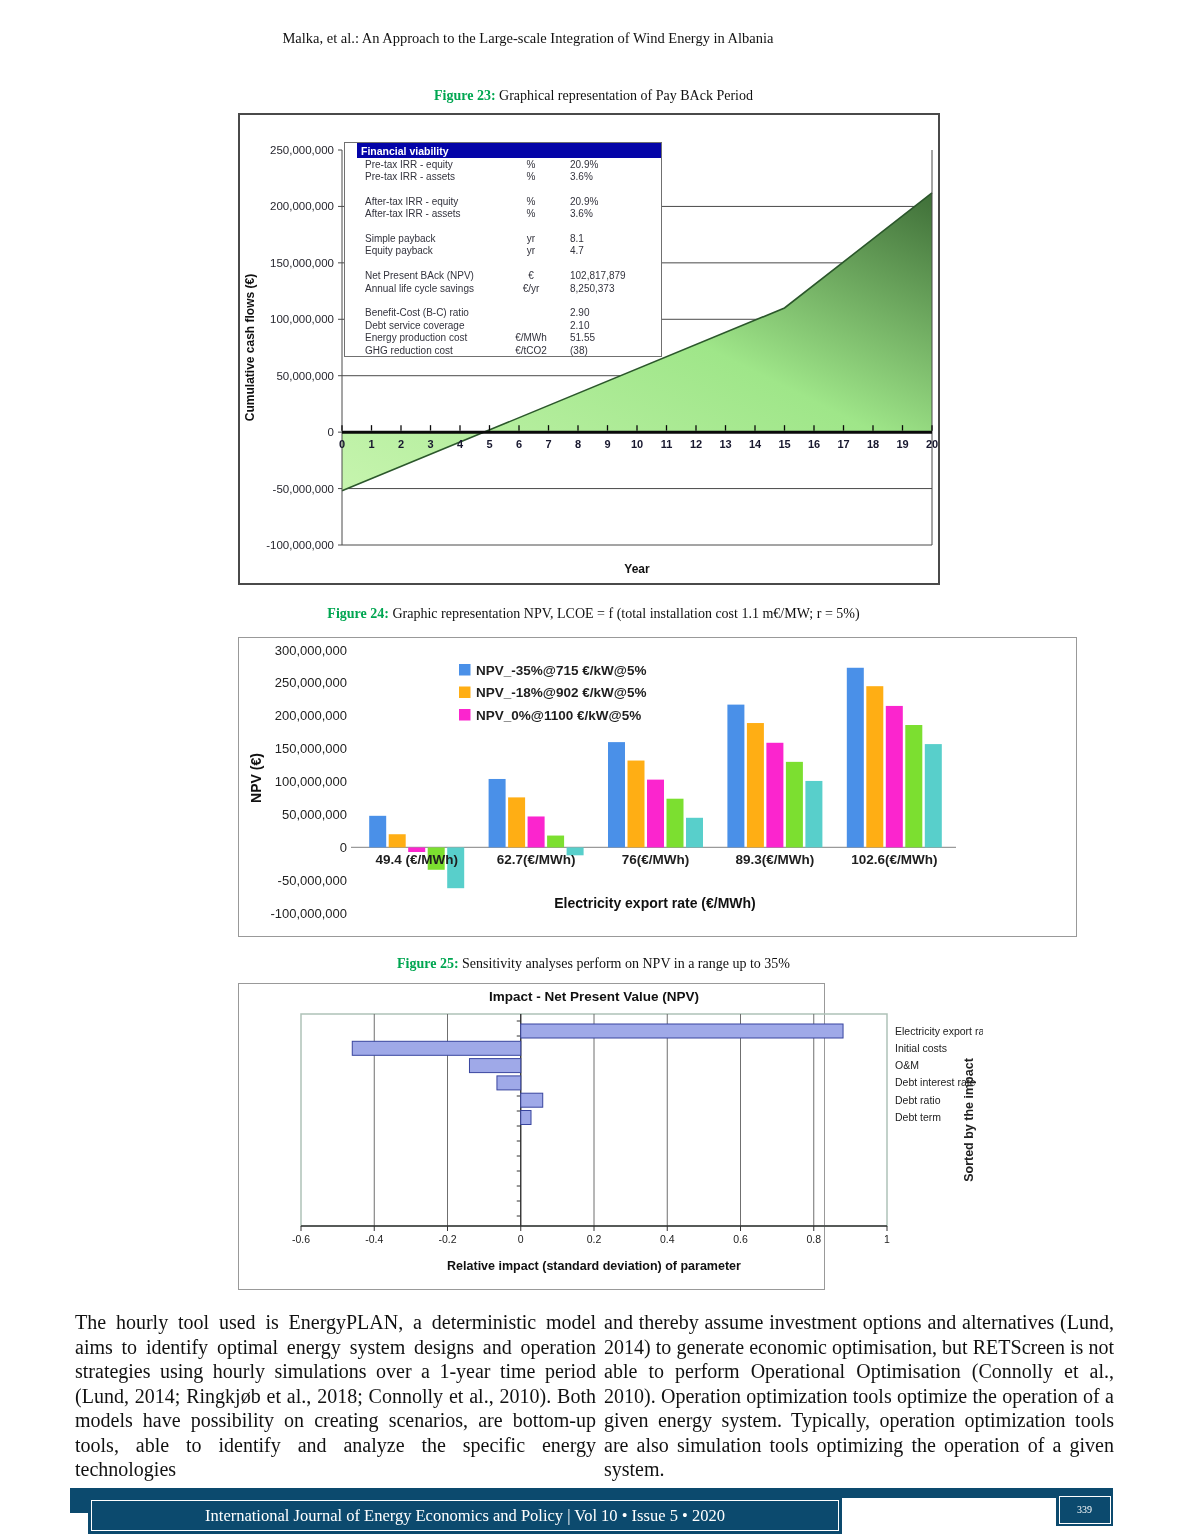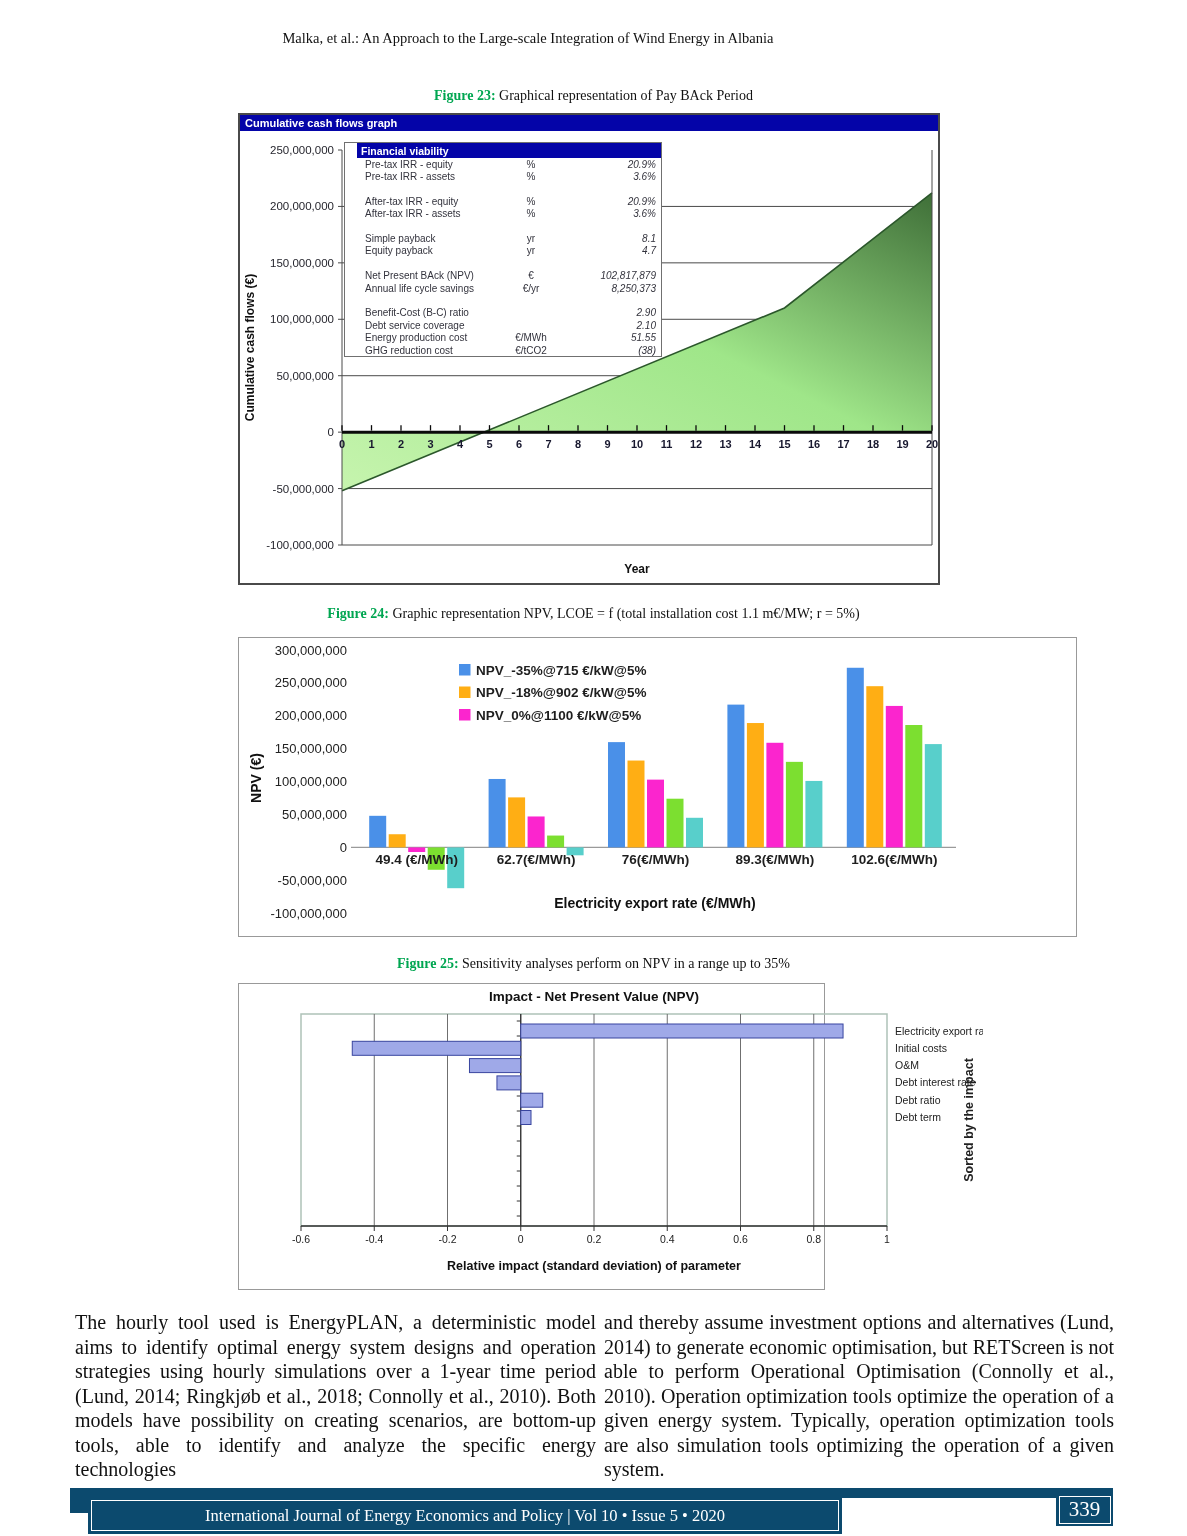--- a/index.html
+++ b/index.html
@@ -16,50 +16,49 @@
   #fig23-titlebar{position:absolute;left:0;top:0;width:100%;height:16px;background:#0404A8;color:#fff;
     font-family:"Liberation Sans",sans-serif;font-size:11px;font-weight:bold;display:flex;align-items:center;padding-left:5px;box-sizing:border-box;}
   #fig23-svg{position:absolute;left:0;top:16px;}
   
   #fin-table{position:absolute;left:104px;top:27px;width:318px;background:#fff;border:1px solid #707070;box-sizing:border-box;
     font-family:"Liberation Sans",sans-serif;padding-left:12px;}
   #fin-title{height:15px;background:#0404A8;color:#fff;font-size:10.5px;font-weight:bold;display:flex;align-items:center;padding-left:4px;}
   .fin-row{height:12.4px;display:flex;align-items:center;font-size:10px;color:#33333d;}
   .fin-row .lab{flex:1;padding-left:8px;white-space:nowrap;overflow:hidden;}
   .fin-row .unit{width:78px;text-align:center;}
-  .fin-row .val{width:86px;text-align:right;padding-right:5px;font-style:italic;}
+  .fin-row .val{width:86px;text-align:left;padding-right:5px;}
   
   #fig24-box{left:238px;top:637px;width:839px;height:300px;border:1px solid #999;background:#fff;box-sizing:border-box;}
   #fig25-box{left:238px;top:983px;width:587px;height:307px;border:1px solid #999;background:#fff;box-sizing:border-box;padding-left:44px;}
   
   .bodycol{top:1310px;text-align:justify;font-size:20px;line-height:24.5px;color:#111;}
   #body-col1{left:75px;width:521px;}
   #body-col2{left:604px;width:510px;}
   
   .green{background:#0c4a6e;margin-top:16px;}
   #footer-strip{left:70px;top:1472px;width:1043px;height:10px;}
   #footer-step{left:70px;top:1472px;width:18px;height:25px;}
   #footer-bar{left:88px;top:1481px;width:754px;height:37px;}
   .wframe{position:absolute;inset:3px;border:1.5px solid #fff;display:flex;align-items:center;justify-content:center;}
   #footer-bar .wframe{color:#fff;font-size:16.5px;}
   #page-num-box{left:1056px;top:1477px;width:57px;height:33px;}
-  #page-num-box .wframe{inset:2.5px;color:#fff;font-size:21px;}
+  #page-num-box .wframe{inset:2.5px;color:#fff;font-size:10px;}
   svg text{font-family:"Liberation Sans",sans-serif;}
 </style>
 </head>
 <body>
 
 <div class="abs" id="running-head">Malka, et al.: An Approach to the Large-scale Integration of Wind Energy in Albania</div>
 
 <div class="abs caption" style="top:88px;">
   <span class="figlab">Figure 23:</span><span> Graphical representation of Pay BAck Period</span>
 </div>
 
 <div class="abs" id="fig23-box">
-  <div id="fig23-titlebar">Cumulative cash flows graph</div>
   <svg id="fig23-svg" width="698" height="452">
       <defs>
         <linearGradient id="gfill" x1="0" y1="1" x2="1" y2="0">
           <stop offset="0" stop-color="#C6F4AE"></stop>
           <stop offset="0.55" stop-color="#9FE689"></stop>
           <stop offset="1" stop-color="#3F6F38"></stop>
         </linearGradient>
       </defs>
       <line x1="102" y1="75.42857142857143" x2="692" y2="75.42857142857143" stroke="#4a4a4a" stroke-width="1"></line>
       <line x1="102" y1="131.85714285714286" x2="692" y2="131.85714285714286" stroke="#4a4a4a" stroke-width="1"></line>

